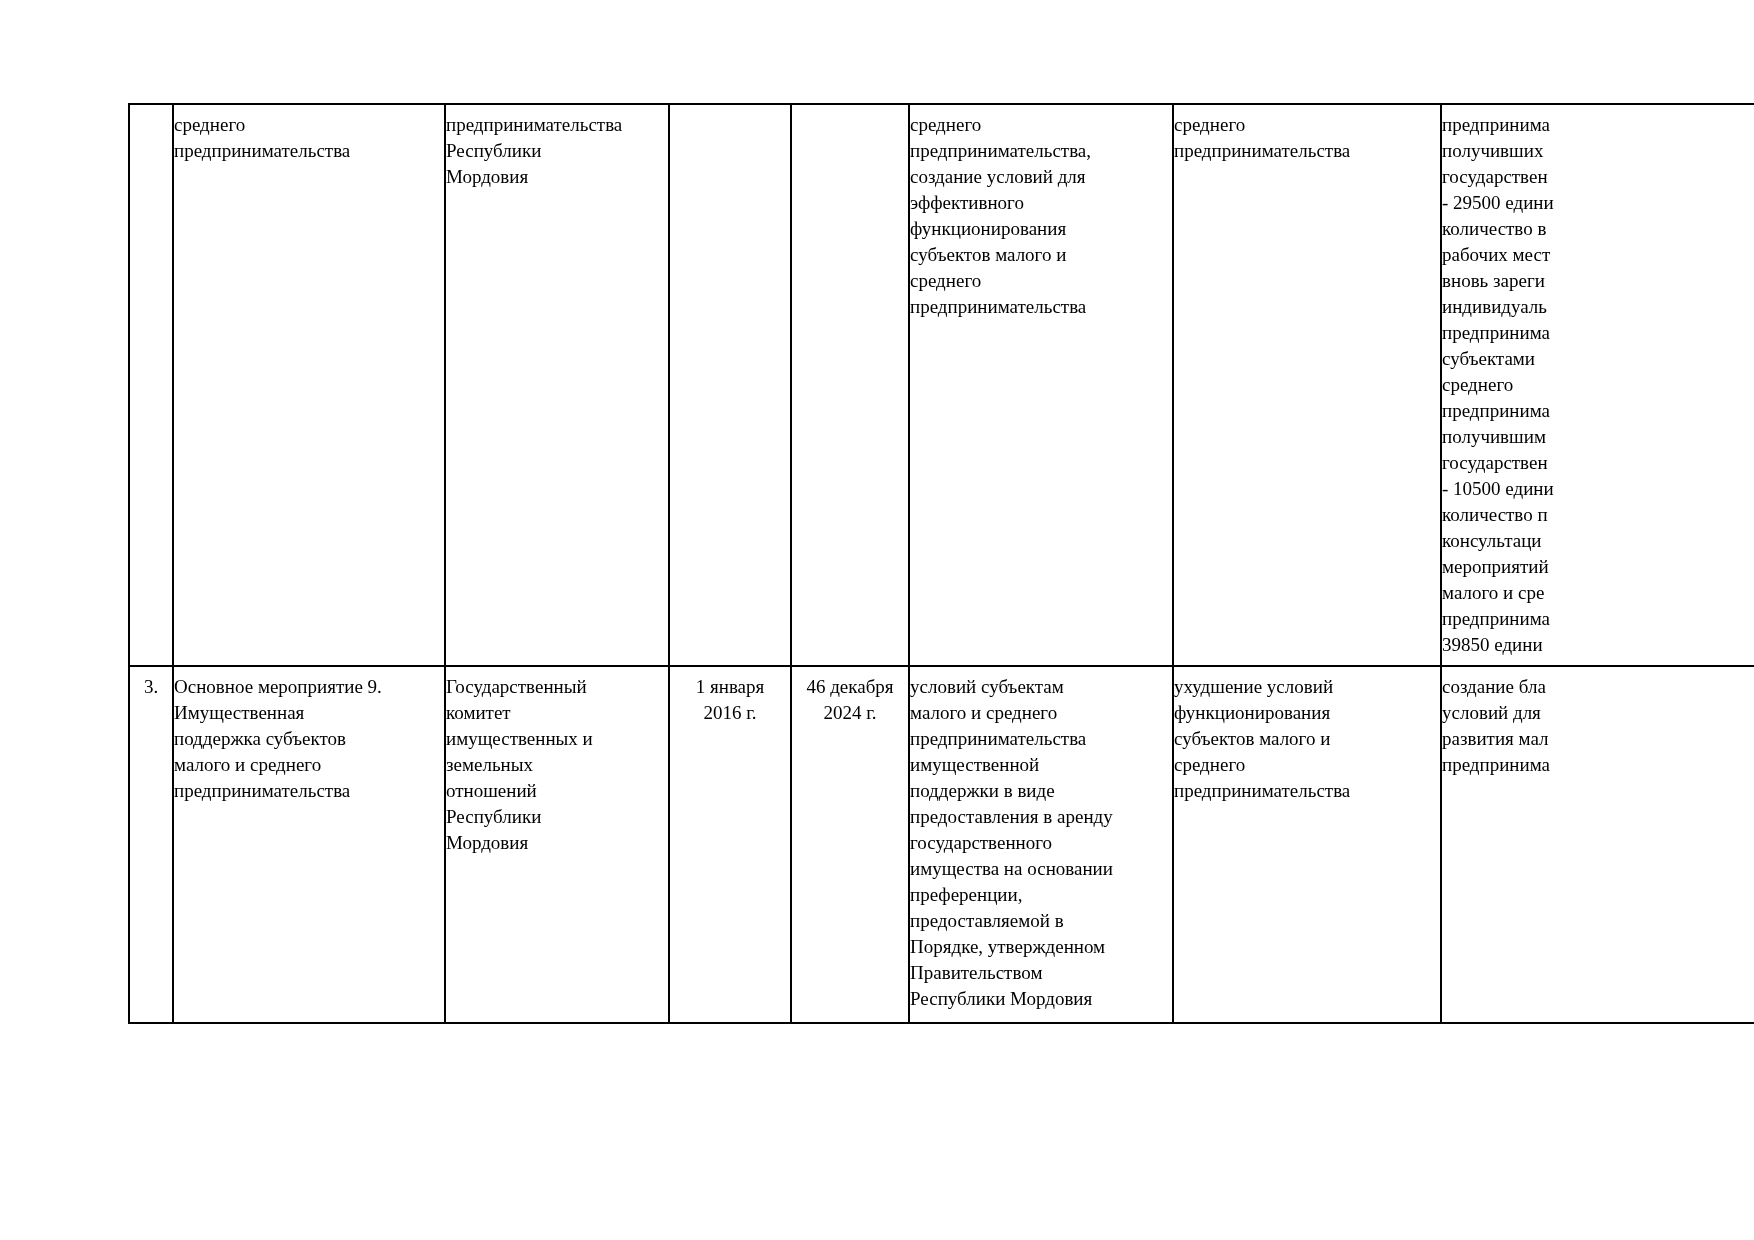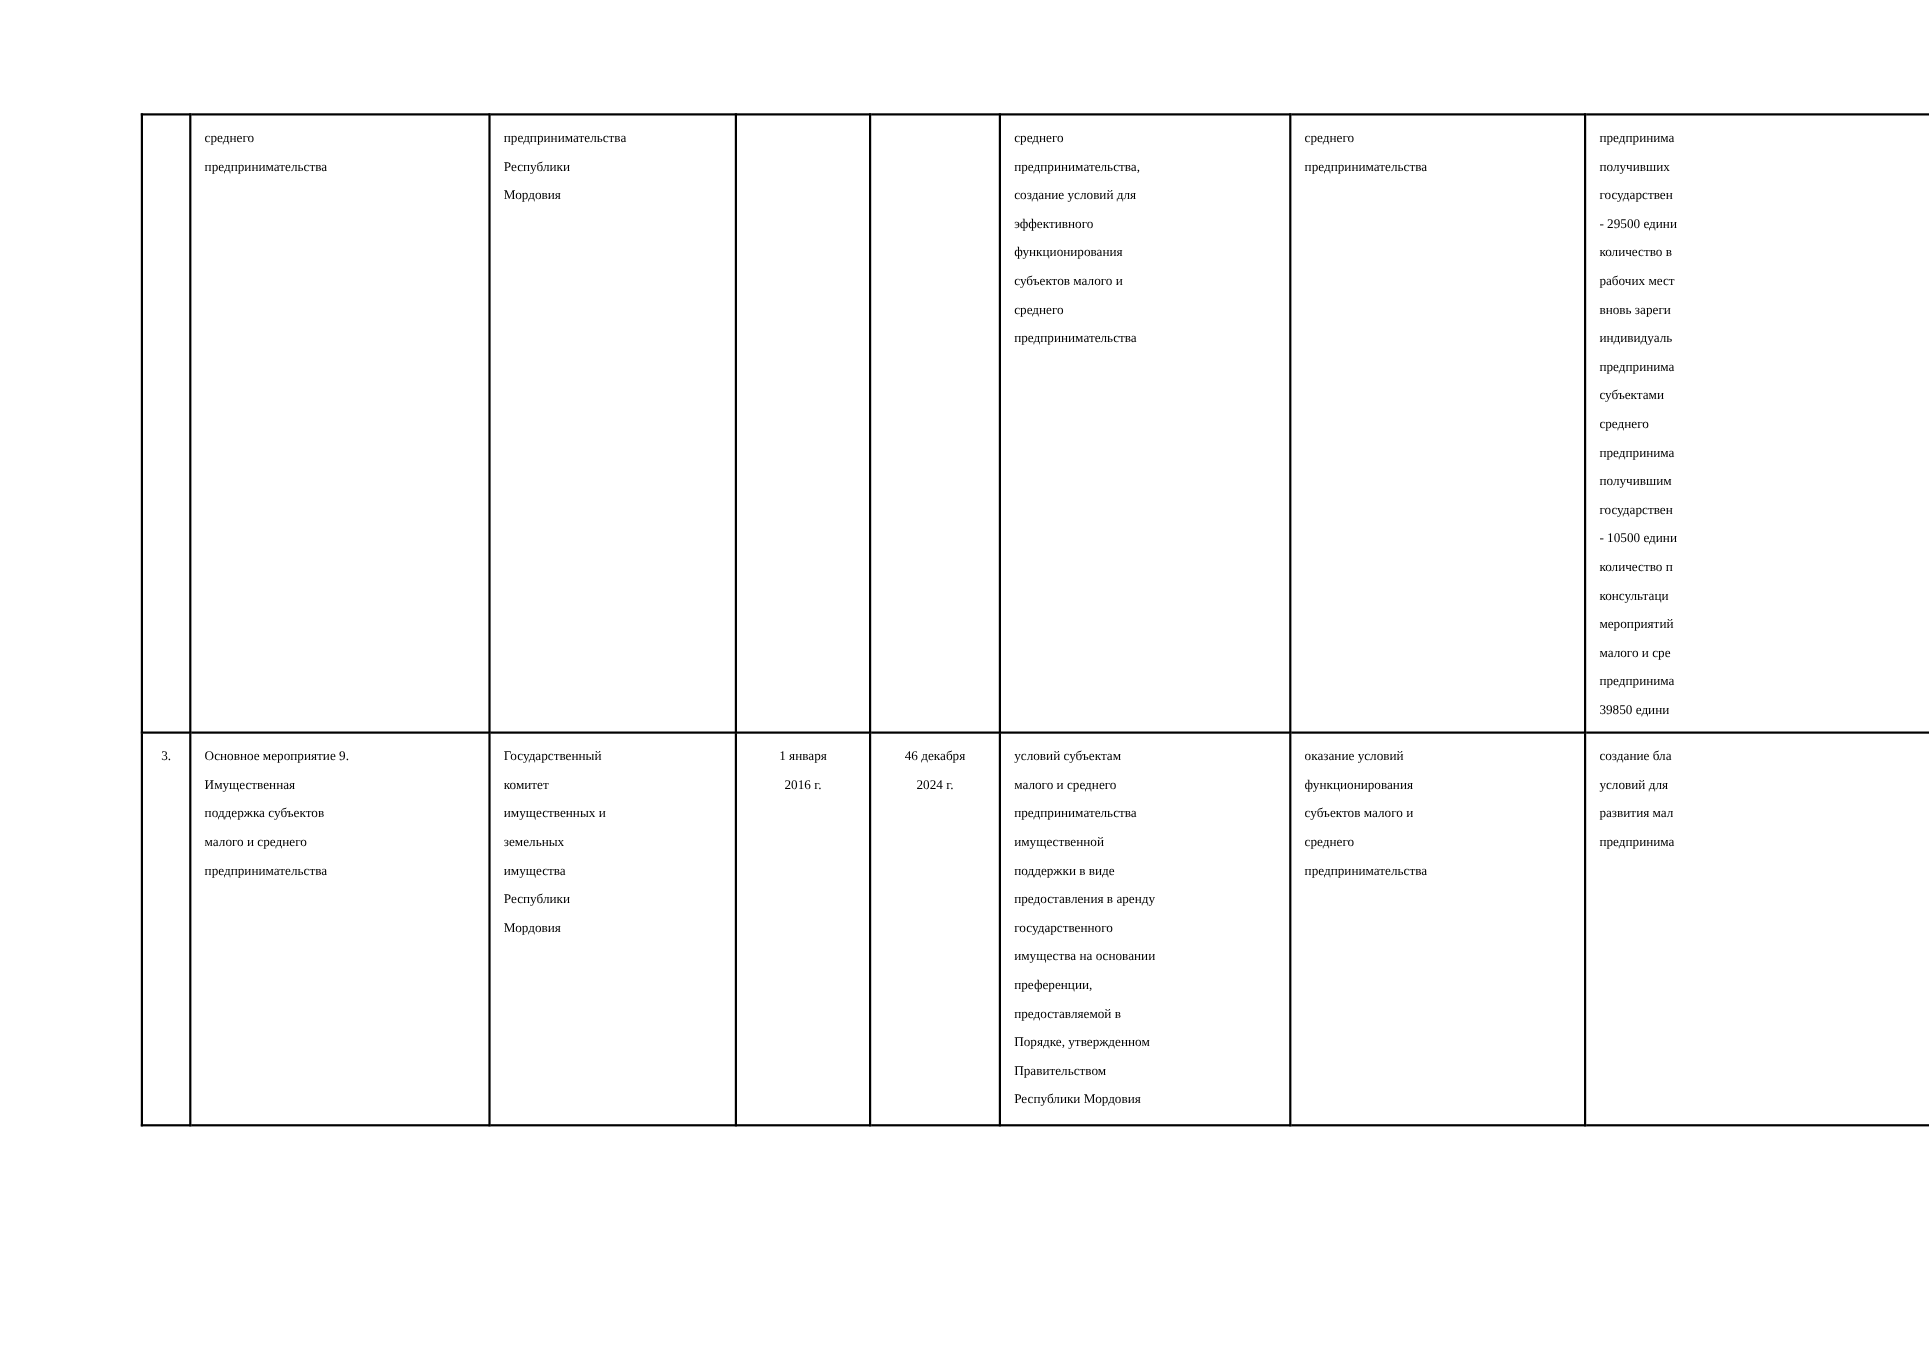--- a/index.html
+++ b/index.html
@@ -19,22 +19,22 @@
     position: absolute;
     left: 128px;
     top: 103px;
     border-collapse: collapse;
     table-layout: fixed;
     width: 1742px;
   }
   .doc-table td {
     border: 2px solid #000000;
     vertical-align: top;
-    padding: 7px 10px 7px 12px;
-    font-size: 12px;
+    padding: 7px 10px 7px 0;
+    font-size: 19px;
     line-height: 26px;
     white-space: pre-line;
     overflow: hidden;
   }
   td.c-num,
   td.c-date {
     text-align: center;
     padding-left: 4px;
     padding-right: 4px;
   }
@@ -99,41 +99,41 @@
       <td class="c-num">3.</td>
       <td>Основное мероприятие 9.
 Имущественная
 поддержка субъектов
 малого и среднего
 предпринимательства</td>
       <td>Государственный
 комитет
 имущественных и
 земельных
-имущества
+отношений
 Республики
 Мордовия</td>
       <td class="c-date">1 января
 2016 г.</td>
       <td class="c-date">46 декабря
 2024 г.</td>
       <td>условий субъектам
 малого и среднего
 предпринимательства
 имущественной
 поддержки в виде
 предоставления в аренду
 государственного
 имущества на основании
 преференции,
 предоставляемой в
 Порядке, утвержденном
 Правительством
 Республики Мордовия</td>
-      <td>оказание условий
+      <td>ухудшение условий
 функционирования
 субъектов малого и
 среднего
 предпринимательства</td>
       <td>создание бла
 условий для
 развития мал
 предпринима</td>
     </tr>
   </tbody>

